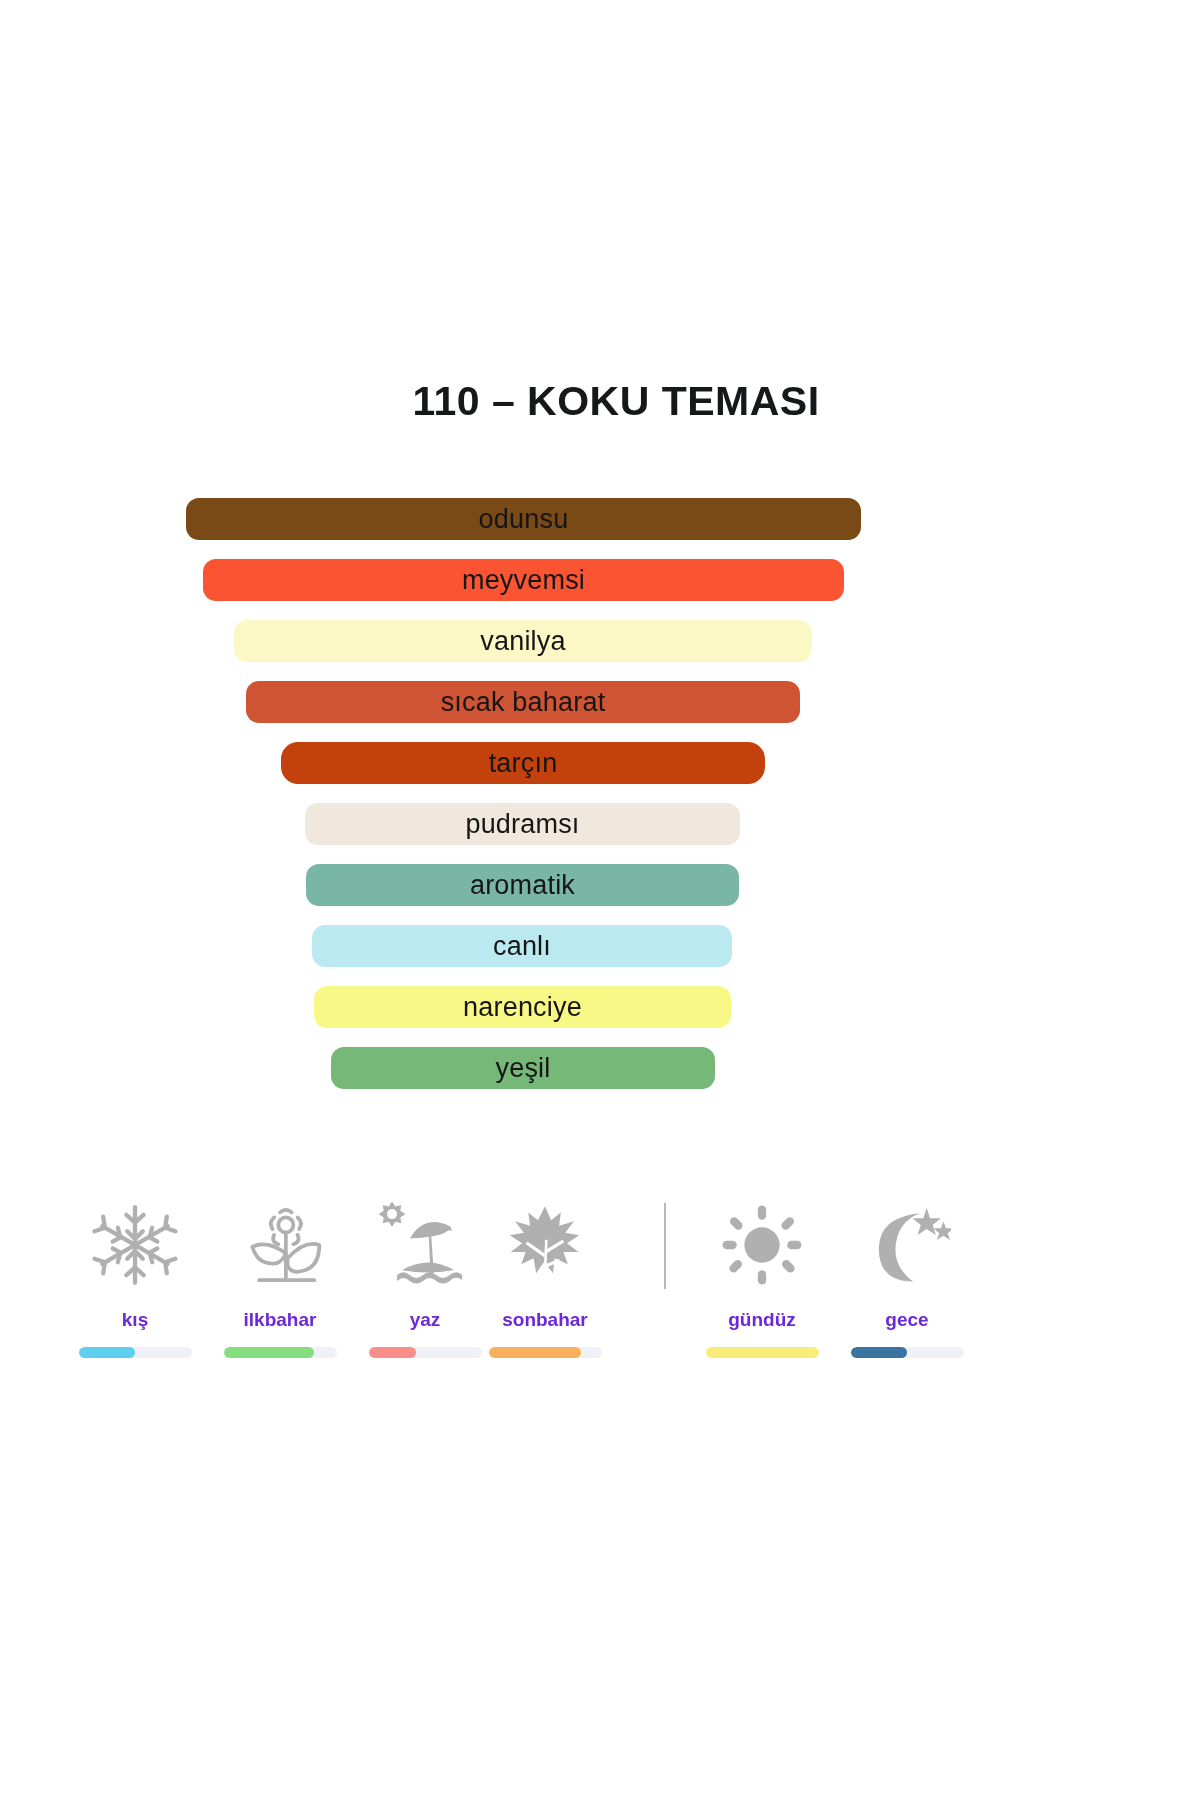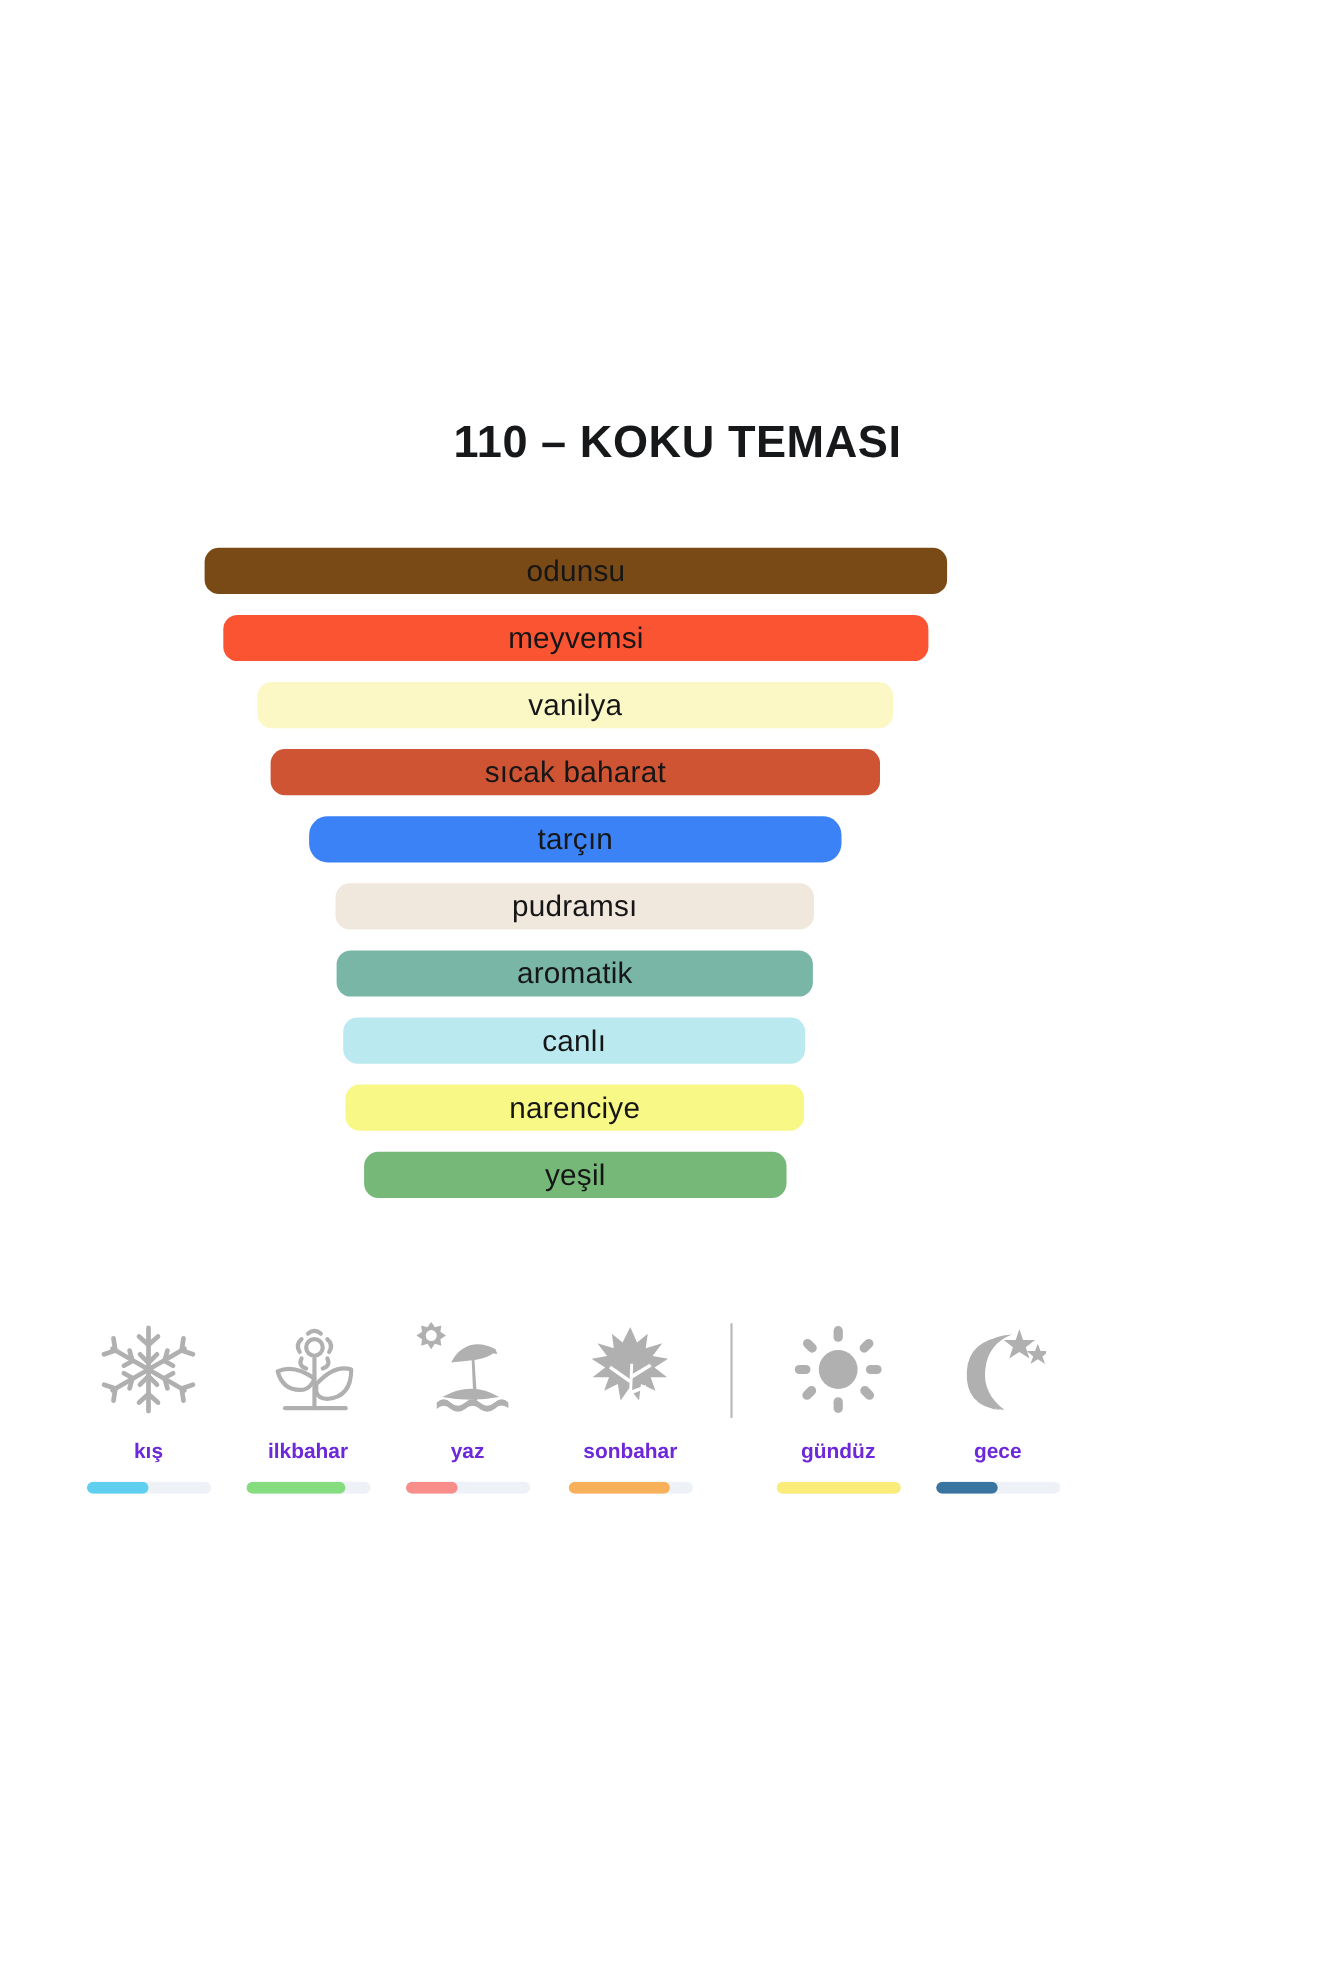--- a/index.html
+++ b/index.html
@@ -148,21 +148,21 @@
       </div>
     </div>
 
     <div class="funnel-row">
       <div class="funnel-bar" style="left:246px;width:554px;background:#ce5434;">
         <span class="funnel-label">sıcak baharat</span>
       </div>
     </div>
 
     <div class="funnel-row">
-      <div class="funnel-bar" style="left:281px;width:484px;background:#3b82f6;border-radius:17px;">
+      <div class="funnel-bar" style="left:281px;width:484px;background:#c2410c;border-radius:17px;">
         <span class="funnel-label">tarçın</span>
       </div>
     </div>
 
     <div class="funnel-row">
       <div class="funnel-bar" style="left:305px;width:435px;background:#f0e7dd;">
         <span class="funnel-label">pudramsı</span>
       </div>
     </div>
 
@@ -254,21 +254,21 @@
           <path d="M30 80 q32 -18 62 0 q-32 6 -62 0 z"></path>
           <path d="M24 86 q8 -7 15 0 q8 7 16 0 q8 -7 16 0 q8 7 16 0 q8 -7 15 0 l0 6 q-8 -6 -15 1 q-8 6 -16 0 q-8 -7 -16 0 q-8 6 -16 0 q-7 -7 -15 0 z"></path>
         </svg>
       </div>
       <div class="legend-name">yaz</div>
       <div class="legend-track">
         <div class="legend-fill" style="width:42%;background:#f98d8a;"></div>
       </div>
     </div>
 
-    <div class="legend-item" style="left:438px;">
+    <div class="legend-item" style="left:410px;">
       <div class="legend-icon">
         <svg width="90" height="88" viewBox="0 0 100 100" fill="#b0b0b0">
           <path d="M50 6 l7 16 l11 -9 l-2 15 l17 -5 l-10 13 l16 3 l-14 9 l13 10 l-17 0 l5 14 l-15 -7 l-2 17 l-10 -13 l-9 13 l-3 -17 l-14 7 l5 -14 l-17 0 l13 -10 l-14 -9 l16 -3 l-10 -13 l17 5 l-2 -15 l11 9 z"></path>
           <path d="M48 94 l2 -50 l3 0 l-2 50 z" fill="#ffffff"></path>
           <path d="M50 56 l20 -12 l2 3 l-21 13 z" fill="#ffffff"></path>
           <path d="M50 60 l-20 -14 l-2 3 l21 15 z" fill="#ffffff"></path>
           <path d="M50 72 l16 -6 l1 3 l-17 7 z" fill="#ffffff"></path>
         </svg>
       </div>
       <div class="legend-name">sonbahar</div>

